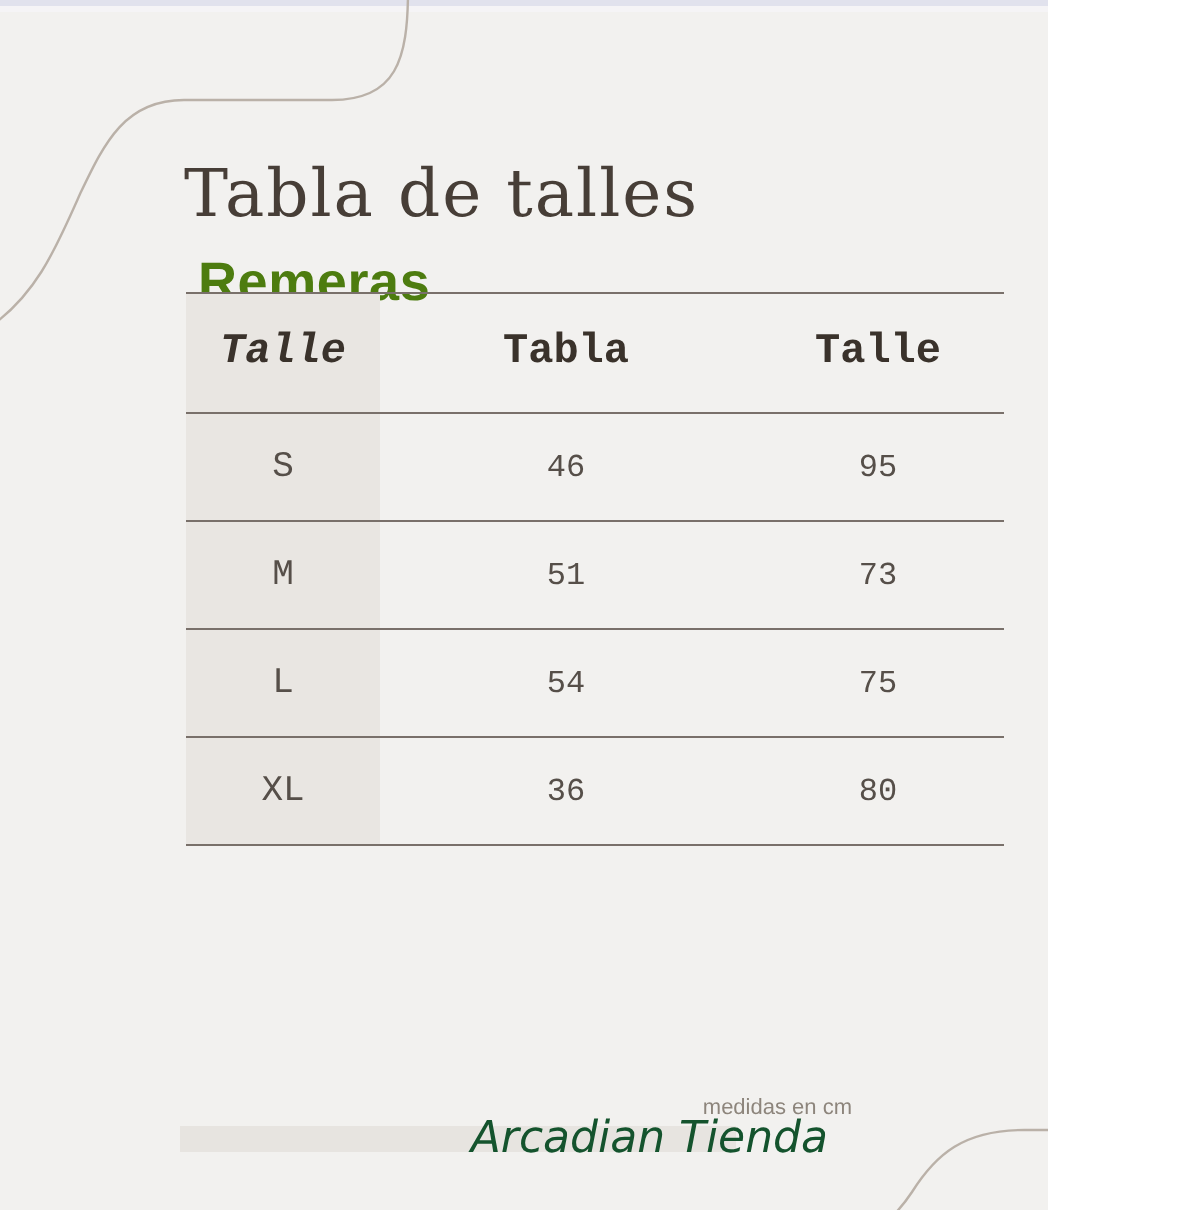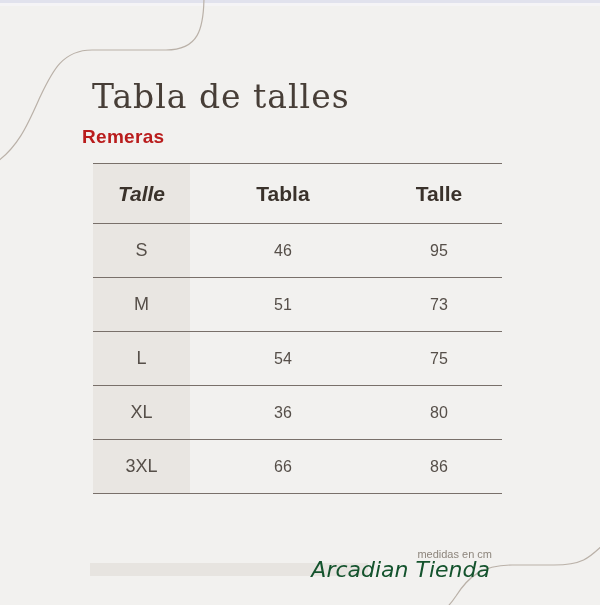--- a/index.html
+++ b/index.html
@@ -1,21 +1,21 @@
 <!DOCTYPE html>
 <html><head>
 <meta charset="utf-8">
 <style>
   html, body {
     margin: 0;
     padding: 0;
   }
   .page {
     position: relative;
-    width: 600px;
+    width: 524px;
     height: 605px;
     background: #f2f1ef;
     overflow: hidden;
     font-family: "Liberation Sans", sans-serif;
   }
   .strip-1 {
     position: absolute;
     top: 0; left: 0;
     width: 100%; height: 3px;
     background: #e1e2ed;
@@ -39,37 +39,38 @@
     font-family: "DejaVu Serif", serif;
     font-weight: 400;
     font-size: 33px;
     line-height: 1.15;
     letter-spacing: 1px;
     color: #473e37;
     white-space: nowrap;
   }
   .section-title {
     position: absolute;
-    left: 82px;
+    left: 99px;
     top: 126px;
-    font-size: 19px;
+    font-size: 27px;
     font-weight: 700;
     letter-spacing: 0.3px;
-    color: #b91c1c;
+    color: #4d7c0f;
     white-space: nowrap;
   }
   table.size-table {
     position: absolute;
     left: 93px;
-    top: 163px;
+    top: 146px;
     width: 409px;
     border-collapse: collapse;
     table-layout: fixed;
     border-top: 1.5px solid #79706a;
     border-bottom: 1.5px solid #79706a;
+    font-family: Liberation Mono, monospace;
   }
   .size-table th, .size-table td {
     padding: 0;
     text-align: center;
     vertical-align: middle;
   }
   .size-table thead tr { height: 60px; }
   .size-table tbody tr { height: 54px; }
   .size-table tbody td { border-top: 1.5px solid #79706a; }
   .size-table th {
@@ -81,21 +82,21 @@
   .size-table .col-size { background: #e9e6e2; }
   .size-table td {
     font-size: 16px;
     font-weight: 400;
     color: #564f49;
   }
   .size-table td.col-size { font-size: 18px; }
   .units-note {
     position: absolute;
     top: 548px;
-    right: 108px;
+    right: 98px;
     font-size: 11px;
     color: #8d857c;
     white-space: nowrap;
   }
   .footer-bar {
     position: absolute;
     left: 90px;
     top: 563px;
     width: 278px;
     height: 13px;
@@ -155,25 +156,20 @@
       <tr>
         <td class="col-size">L</td>
         <td>54</td>
         <td>75</td>
       </tr>
       <tr>
         <td class="col-size">XL</td>
         <td>36</td>
         <td>80</td>
       </tr>
-      <tr>
-        <td class="col-size">3XL</td>
-        <td>66</td>
-        <td>86</td>
-      </tr>
     </tbody>
   </table>
 
   <div class="units-note">medidas en cm</div>
 
   <div class="footer-bar"></div>
   <div class="brand">Arcadian Tienda</div>
 
 </div>
 

